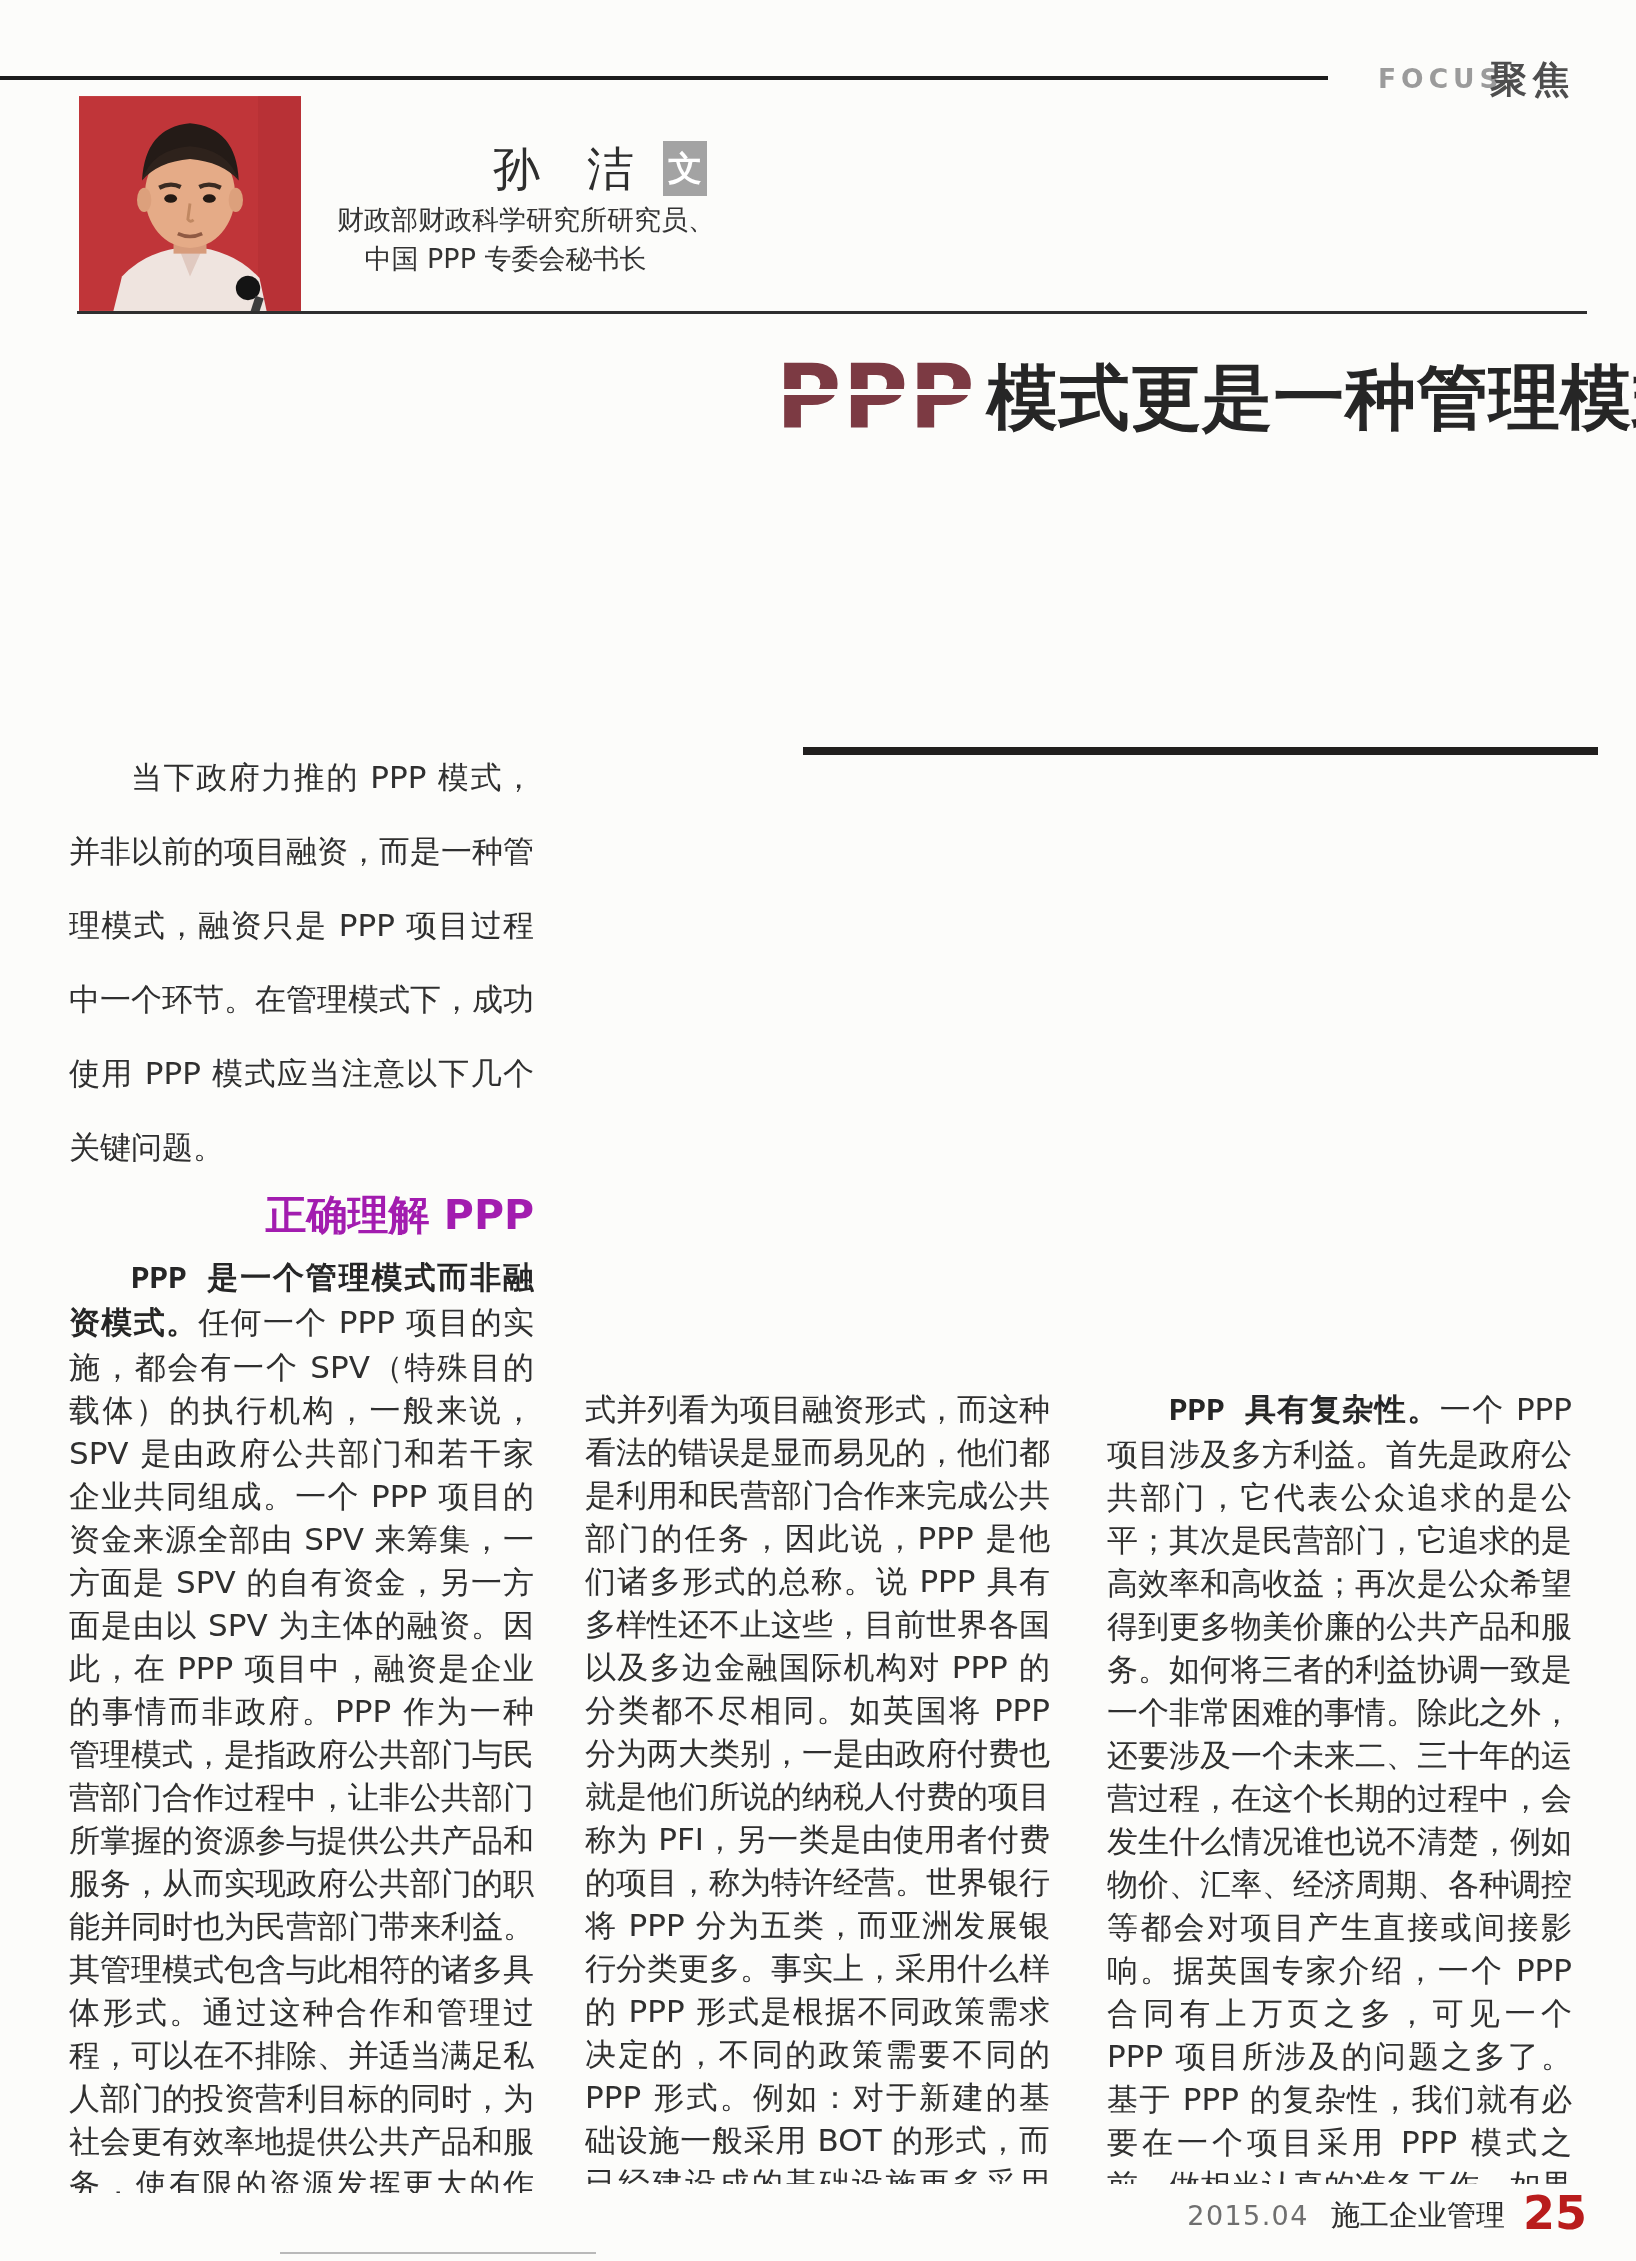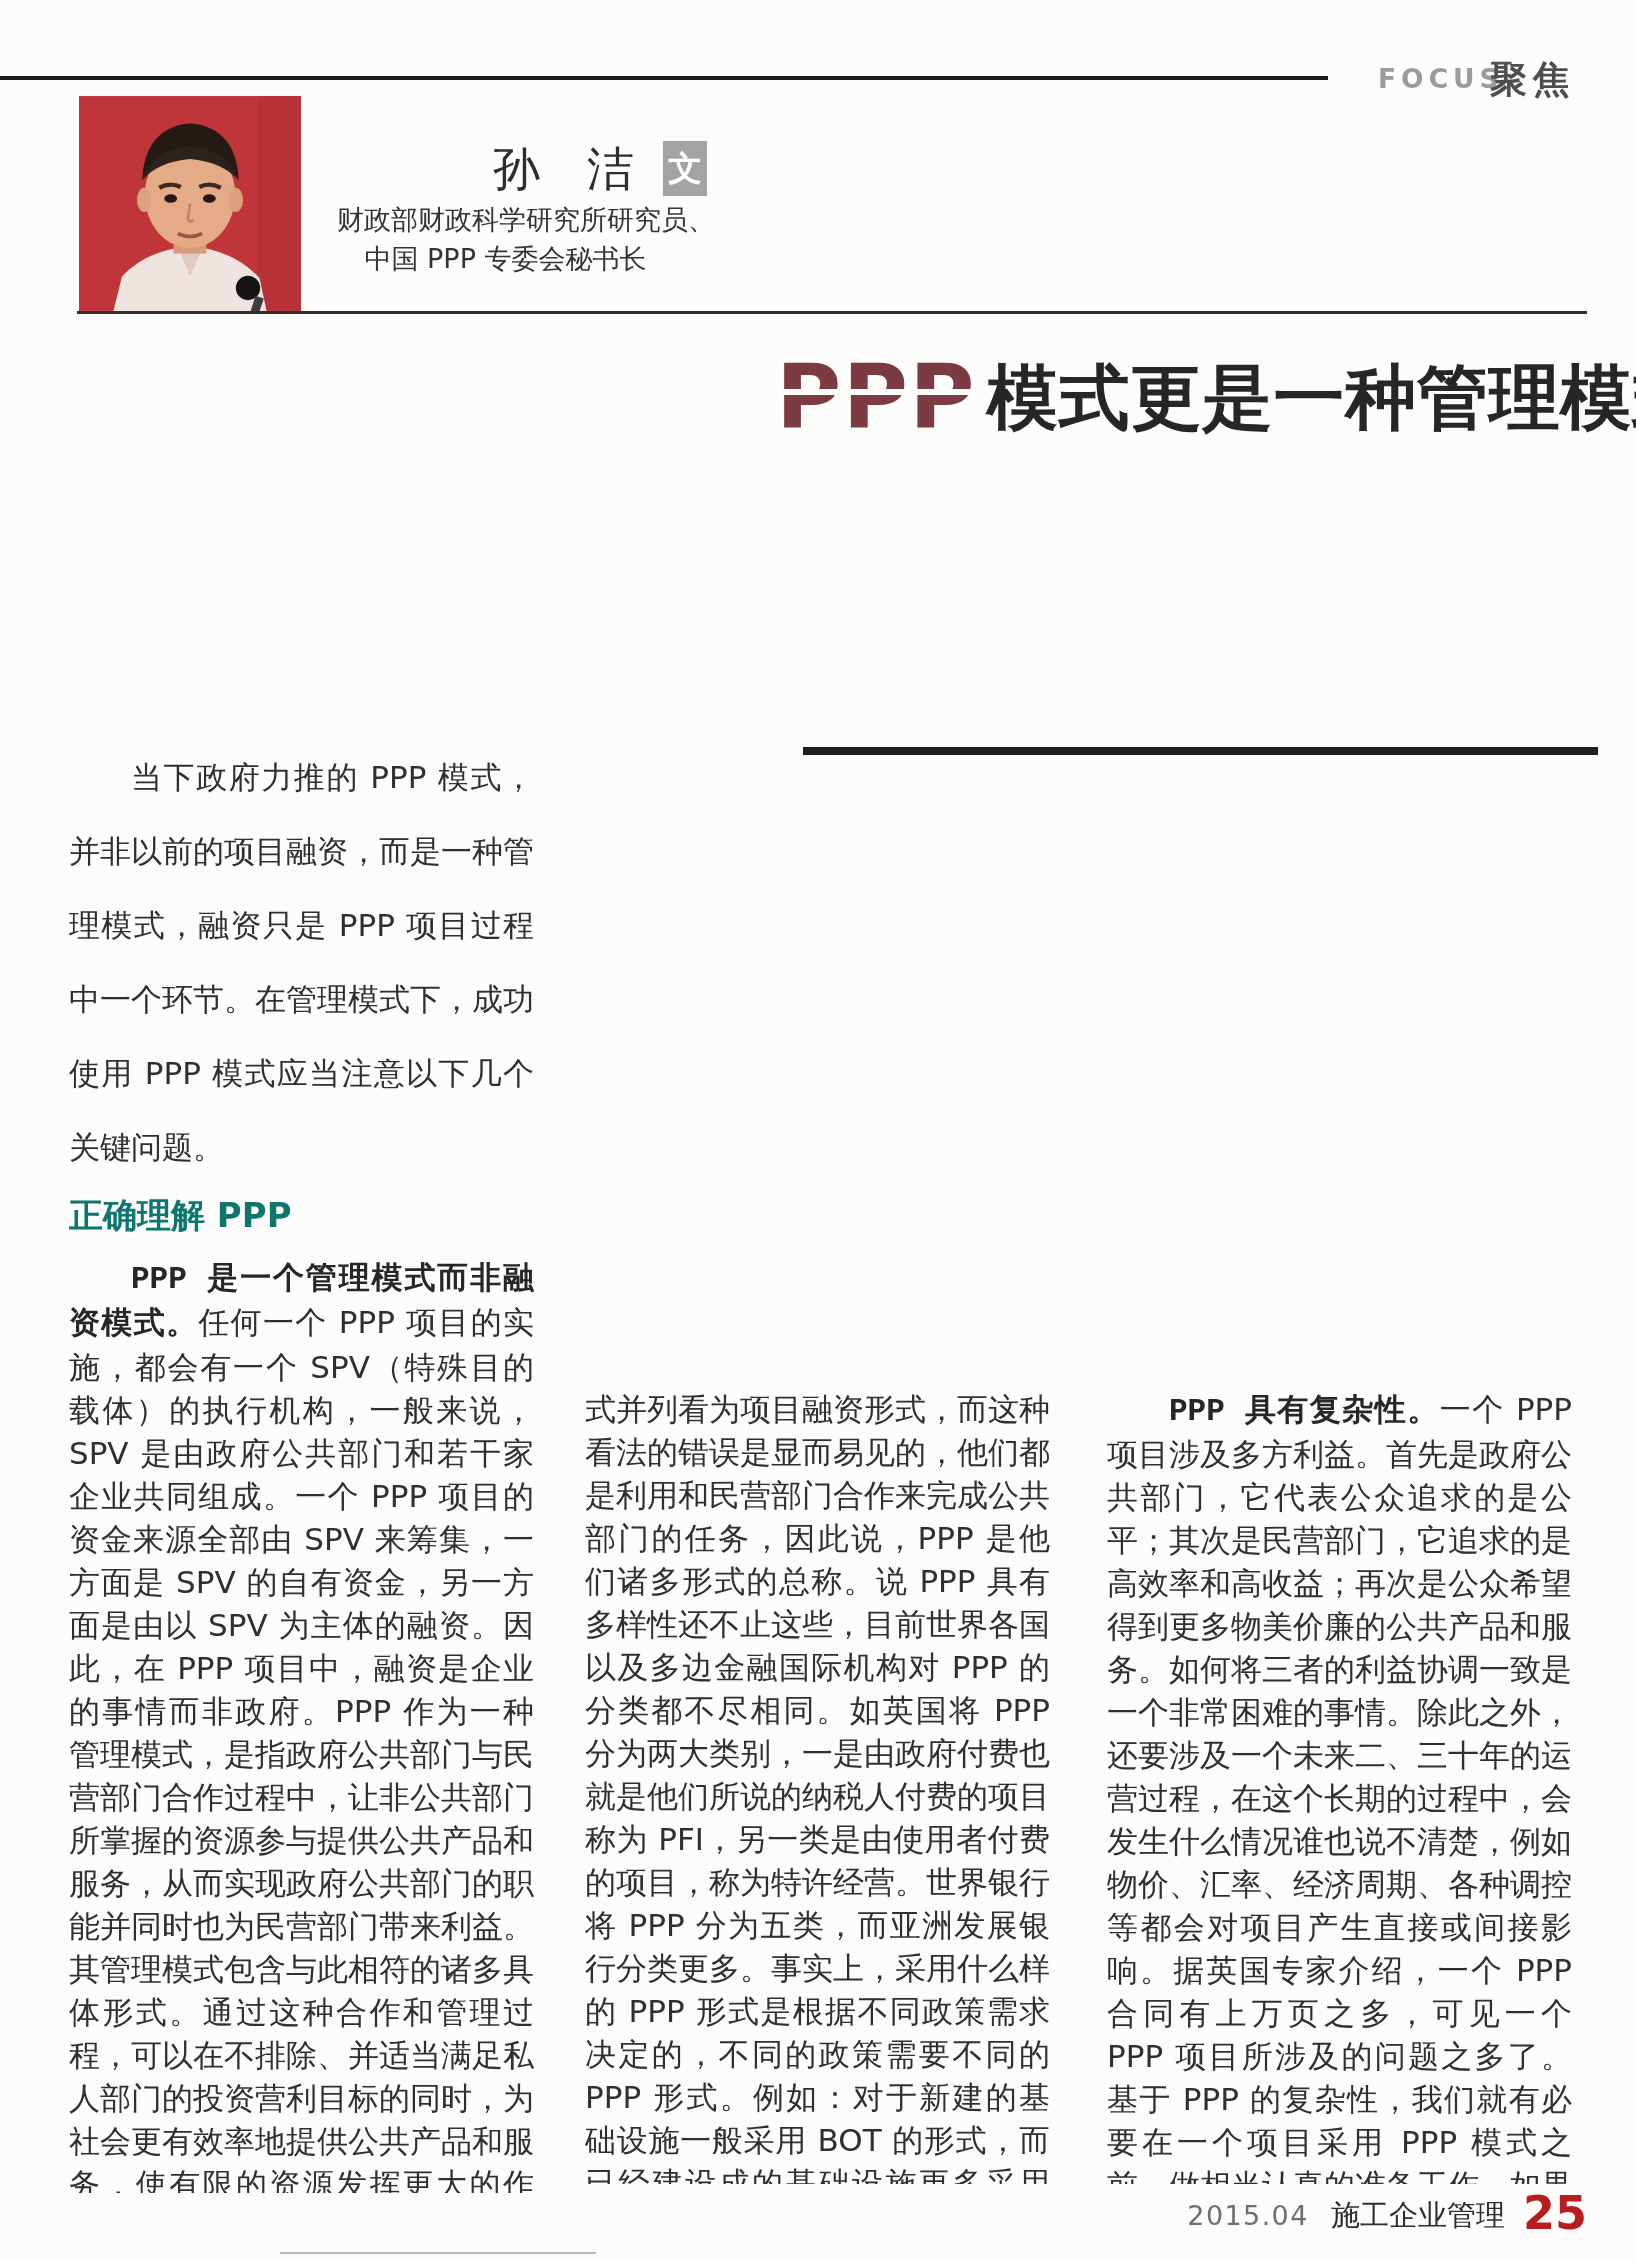--- a/index.html
+++ b/index.html
@@ -60,22 +60,22 @@
   }
 
   
   .col { position:absolute; width:465px; font-size:31px; line-height:43px; color:#2f2f2f; text-align:justify; overflow:hidden; }
   .col p { margin:0; }
   .col-left  { left:69px;   top:740px; height:1453px; }
   .col-mid   { left:585px;  top:1388px; height:796px; }
   .col-right { left:1107px; top:1388px; height:796px; }
   .intro { line-height:74px; text-indent:2em; }
   .section-heading {
-    font-size:34px; line-height:43px; font-weight:bold; color:#0f766e;
-    margin:10px 0 18.6px 0 !important; text-align:left;
+    font-size:41px; line-height:43px; font-weight:bold; color:#a21caf;
+    margin:10px 0 18.6px 0 !important; text-align:right;
   }
   .indent { text-indent:2em; }
   .lead { font-weight:bold; color:#262626;font-family:Liberation Mono, monospace; }
 
   
   .footer { position:absolute; top:2186px; right:50px; white-space:nowrap; }
   .footer-issue { font-size:27px; color:#6f6f6f; letter-spacing:1.4px;margin-top:10px; }
   .footer-journal { font-size:29px; color:#2d2d2d; margin:0 14.3px 0 18.6px; }
   .footer-page { font-size:46px; color:#b91c1c; font-weight:600; vertical-align:-4.3px; }
 

